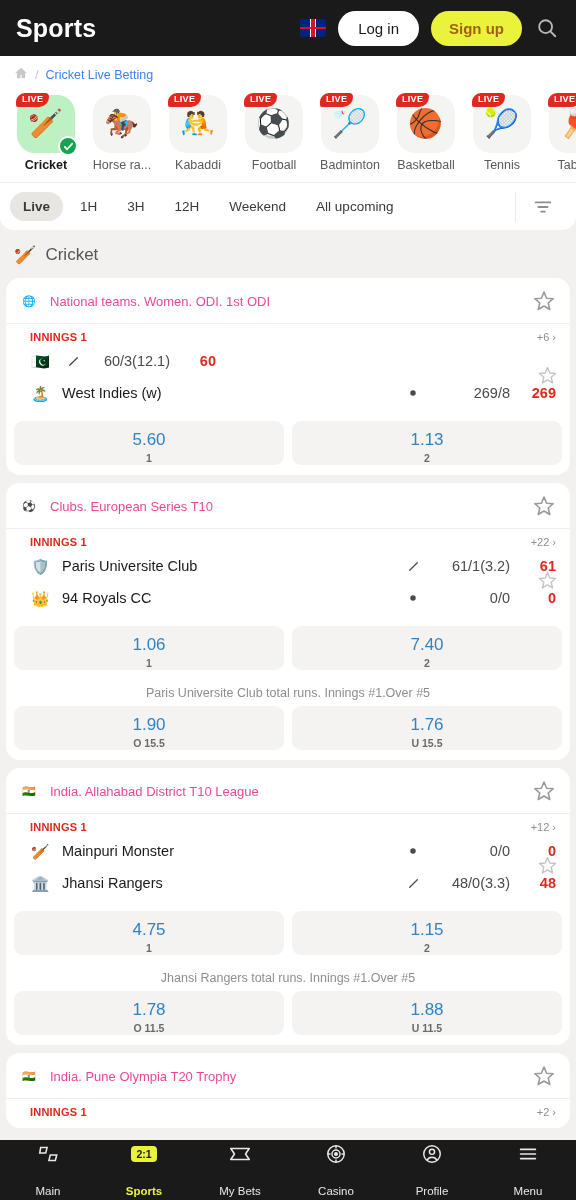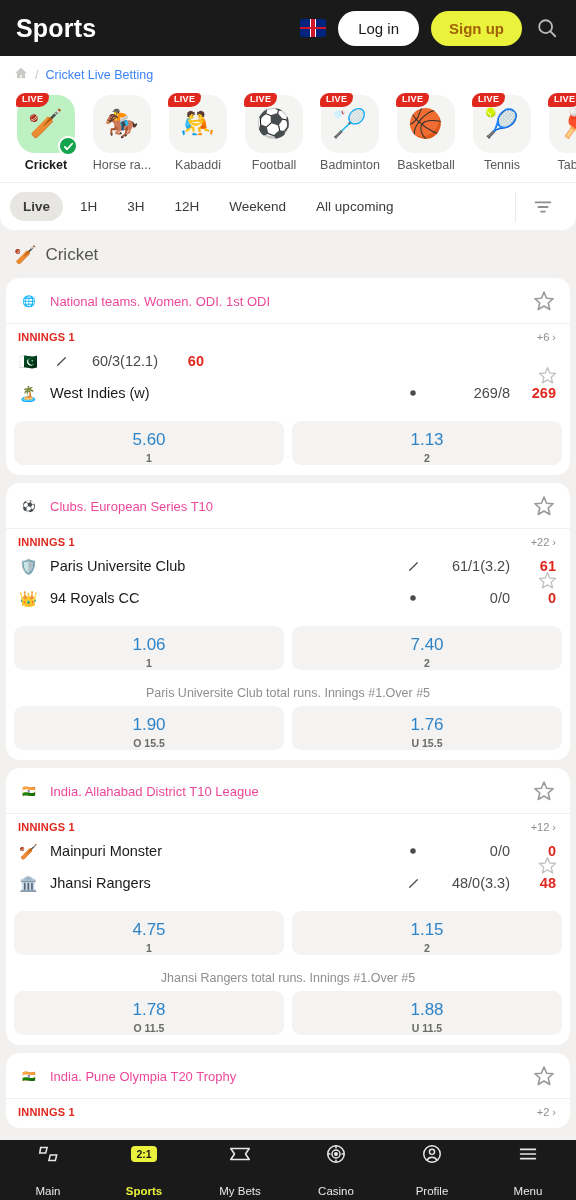--- a/index.html
+++ b/index.html
@@ -111,21 +111,21 @@
     border-bottom: 1px solid #f1f0ee;
   }
   .league-badge {
     width: 22px; height: 16px; border-radius: 2px; flex: none;
     display: flex; align-items: center; justify-content: center; overflow: hidden;
     font-size: 11px; line-height: 1;
   }
   .league-name { flex: 1; font-size: 13px; color: #ec4899; }
   .star-btn { background: none; border: none; cursor: pointer; padding: 0; display: flex; }
 
-  .match { position: relative; padding: 7px 14px 8px 12px; }
+  .match { position: relative; padding: 7px 14px 8px 24px; }
   .innings-row { display: flex; align-items: center; justify-content: space-between; margin-bottom: 2px; }
   .innings { font-size: 11px; font-weight: bold; color: #e0281f; letter-spacing: .2px; }
   .more-markets {
     font-size: 11px; color: #8e8e8c; display: flex; align-items: center; gap: 3px;
     background: none; border: none; font-family: inherit; cursor: pointer;
   }
   .team-row { display: flex; align-items: center; height: 32px; }
   .team-logo {
     width: 22px; height: 18px; flex: none; margin-right: 10px;
     display: flex; align-items: center; justify-content: center;

